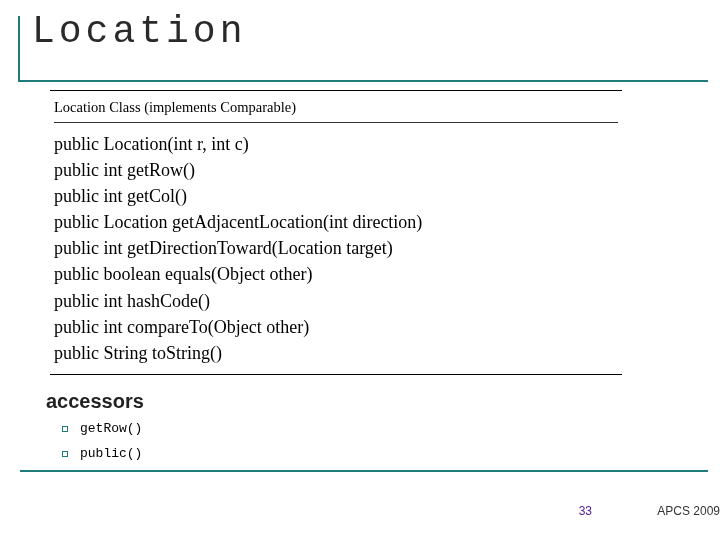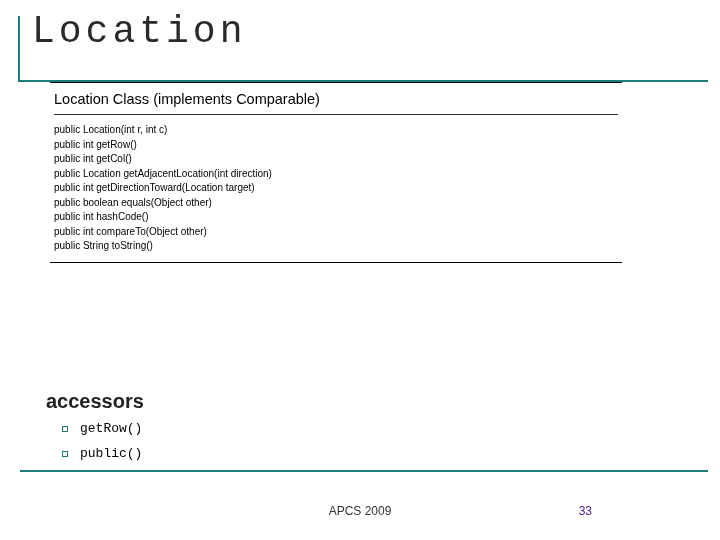--- a/index.html
+++ b/index.html
@@ -44,41 +44,41 @@
     left: 14px;
     top: 0;
     font-family: "Courier New", Courier, monospace;
     font-size: 38px;
     letter-spacing: 4px;
     color: #2a2a2a;
   }
   .class-box {
     position: absolute;
     left: 50px;
-    top: 82px;
+    top: 90px;
     width: 564px;
     border-top: 1.5px solid #000;
     border-bottom: 1.5px solid #000;
     padding: 6px 4px 8px 4px;
-    font-family: Liberation Sans, sans-serif;
+    font-family: Liberation Serif, serif;
     font-size: 13px;
     line-height: 1.45;
   }
   .class-title {
     font-size: 14.5px;
     margin-bottom: 4px;
   }
   .class-title-rule {
     border: none;
     border-top: 1px solid #333;
     margin: 2px 0 8px 0;
   }
   .methods {
     white-space: pre;
-    font-size: 10px;
+    font-size: 18px;
   }
   .constants {
     white-space: pre;
     font-size: 12.5px;
     margin-top: 12px;
   }
   .accessors-block {
     position: absolute;
     left: 46px;
     top: 390px;
@@ -116,21 +116,21 @@
     top: 470px;
     width: 688px;
     height: 2px;
     background: #1f7a7a;
   }
   .footer-center {
     position: absolute;
     left: 0;
     width: 720px;
     top: 504px;
-    text-align: center;
+    text-align: right;
     font-family: Arial, sans-serif;
     font-size: 12px;
     color: #333;
   }
   .footer-right {
     position: absolute;
     right: 20px;
     top: 504px;
     font-family: Arial, sans-serif;
     font-size: 12px;

